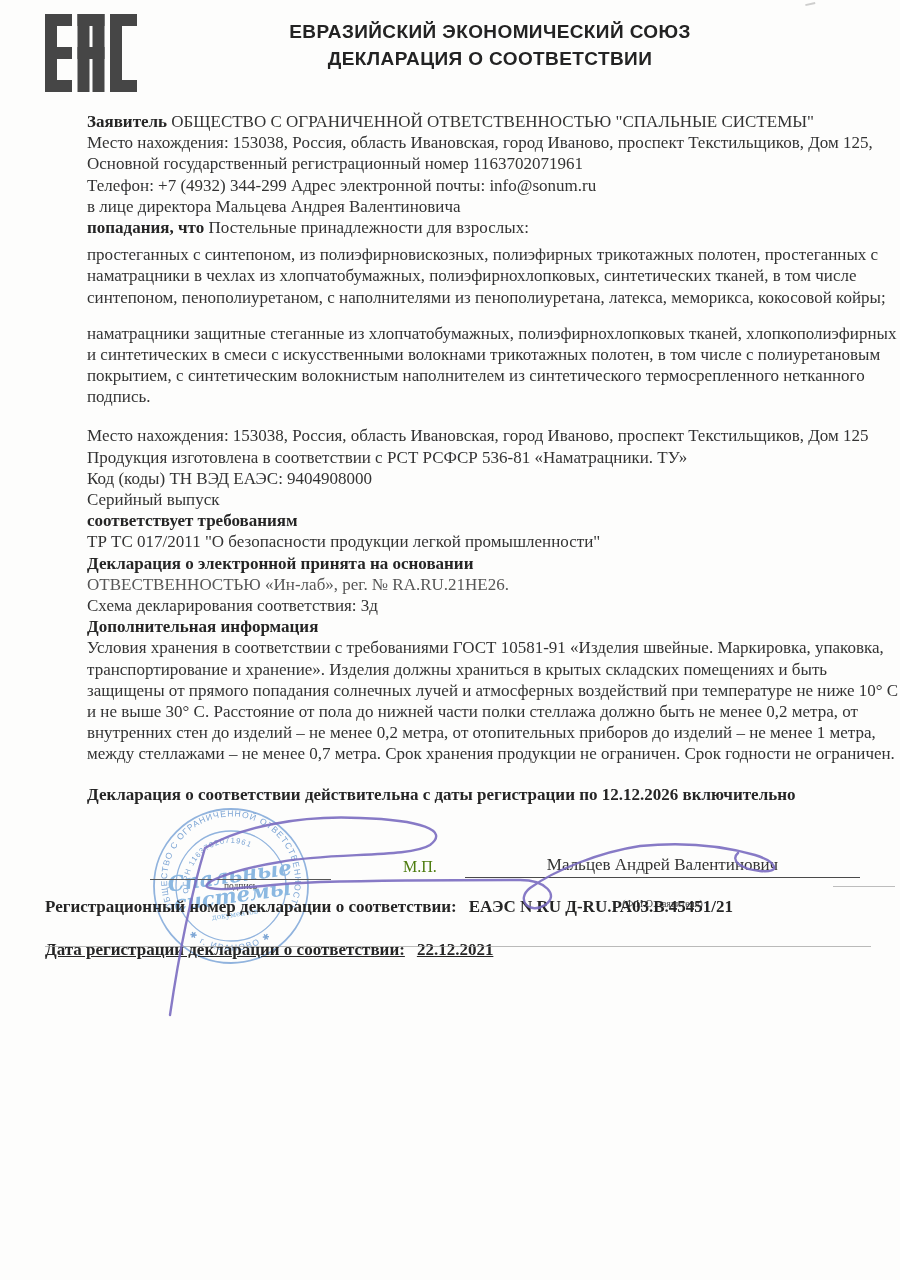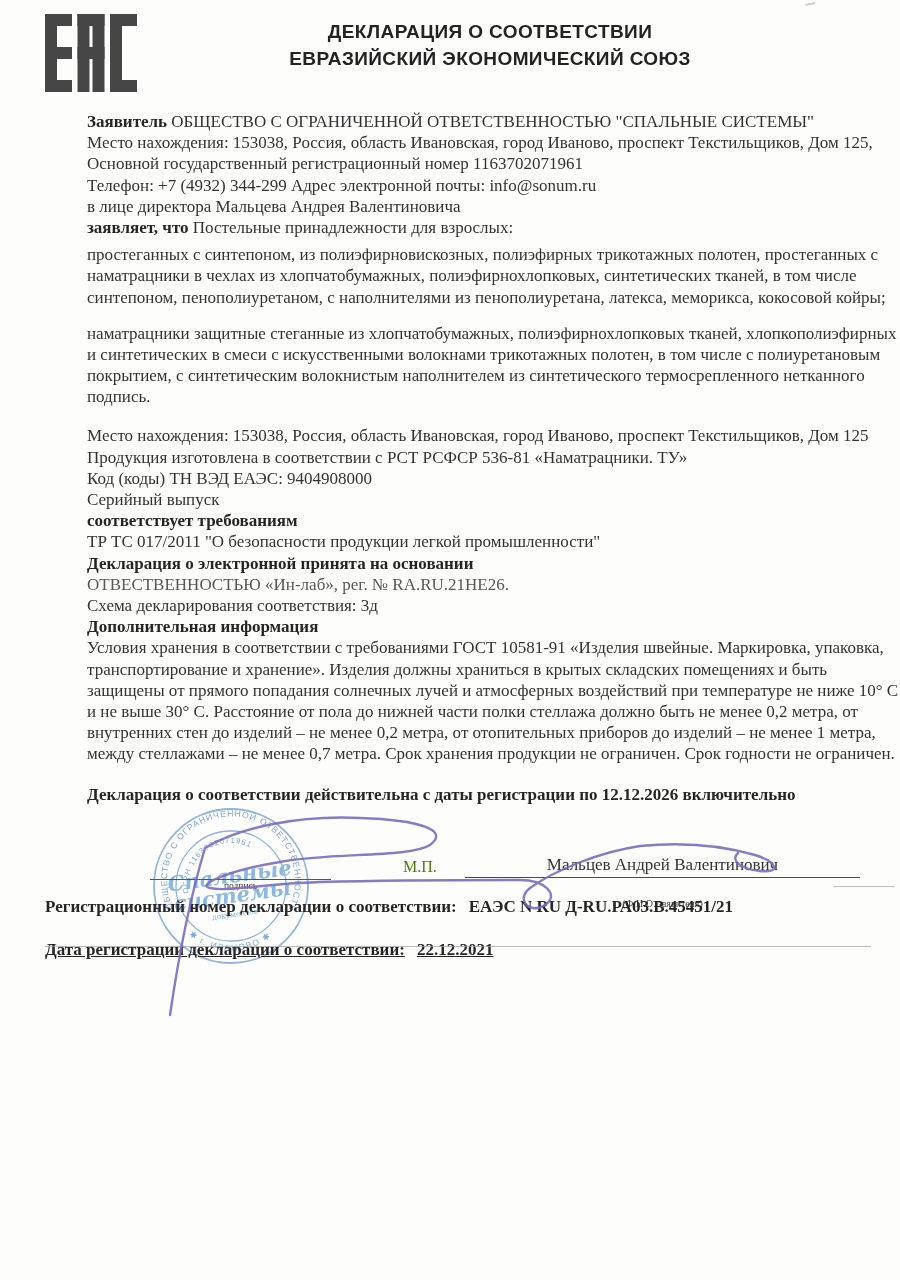--- a/index.html
+++ b/index.html
@@ -51,32 +51,32 @@
         <rect x="32.5" y="0" width="27" height="12"></rect>
           <rect x="32.5" y="33" width="27" height="12"></rect>
         <rect x="65" y="0" width="12" height="78"></rect>
           <rect x="65" y="0" width="27" height="12"></rect>
         <rect x="65" y="66" width="27" height="12"></rect>
       </g>
     </svg>
   </div>
 
   <div class="hdr-title">
+    <div>ЕВРАЗИЙСКИЙ ЭКОНОМИЧЕСКИЙ СОЮЗ</div>
     <div>ДЕКЛАРАЦИЯ О СООТВЕТСТВИИ</div>
-    <div>ЕВРАЗИЙСКИЙ ЭКОНОМИЧЕСКИЙ СОЮЗ</div>
   </div>
   <div class="speck"></div>
 
   <div class="doc-body">
     <div class="ln"><span class="b">Заявитель</span><span> ОБЩЕСТВО С ОГРАНИЧЕННОЙ ОТВЕТСТВЕННОСТЬЮ "СПАЛЬНЫЕ СИСТЕМЫ"</span></div>
     <div class="ln">Место нахождения: 153038, Россия, область Ивановская, город Иваново, проспект Текстильщиков, Дом 125,</div>
     <div class="ln">Основной государственный регистрационный номер 1163702071961</div>
     <div class="ln">Телефон: +7 (4932) 344-299 Адрес электронной почты: info@sonum.ru</div>
     <div class="ln">в лице директора Мальцева Андрея Валентиновича</div>
-    <div class="ln"><span class="b">заявляет, что</span><span> Постельные принадлежности для взрослых:</span></div>
+    <div class="ln"><span class="b">попадания, что</span><span> Постельные принадлежности для взрослых:</span></div>
     <div class="g6"></div>
     <div class="ln">простеганных с синтепоном, из полиэфирновискозных, полиэфирных трикотажных полотен, простеганных с</div>
     <div class="ln">наматрацники в чехлах из хлопчатобумажных, полиэфирнохлопковых, синтетических тканей, в том числе</div>
     <div class="ln">синтепоном, пенополиуретаном, с наполнителями из пенополиуретана, латекса, меморикса, кокосовой койры;</div>
     <div class="g15"></div>
     <div class="ln">наматрацники защитные стеганные из хлопчатобумажных, полиэфирнохлопковых тканей, хлопкополиэфирных</div>
     <div class="ln">и синтетических в смеси с искусственными волокнами трикотажных полотен, в том числе с полиуретановым</div>
     <div class="ln">покрытием, с синтетическим волокнистым наполнителем из синтетического термосрепленного  нетканного</div>
     <div class="ln">подпись.</div>
     <div class="g18"></div>

